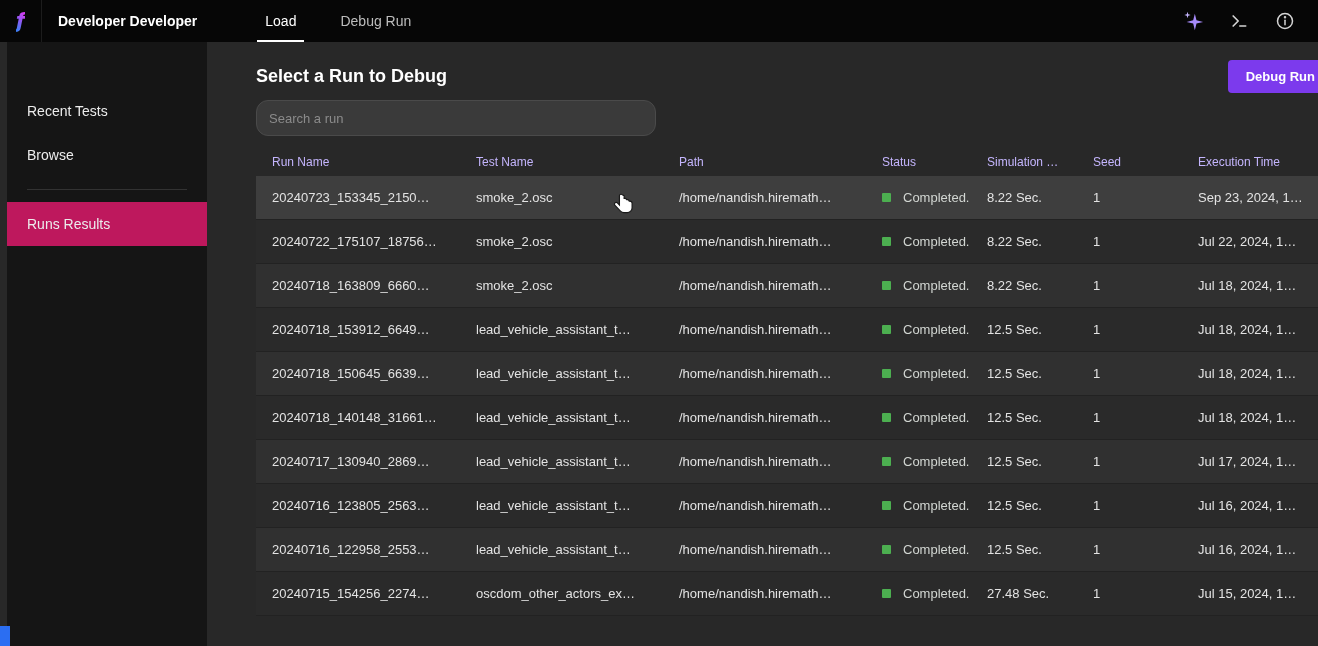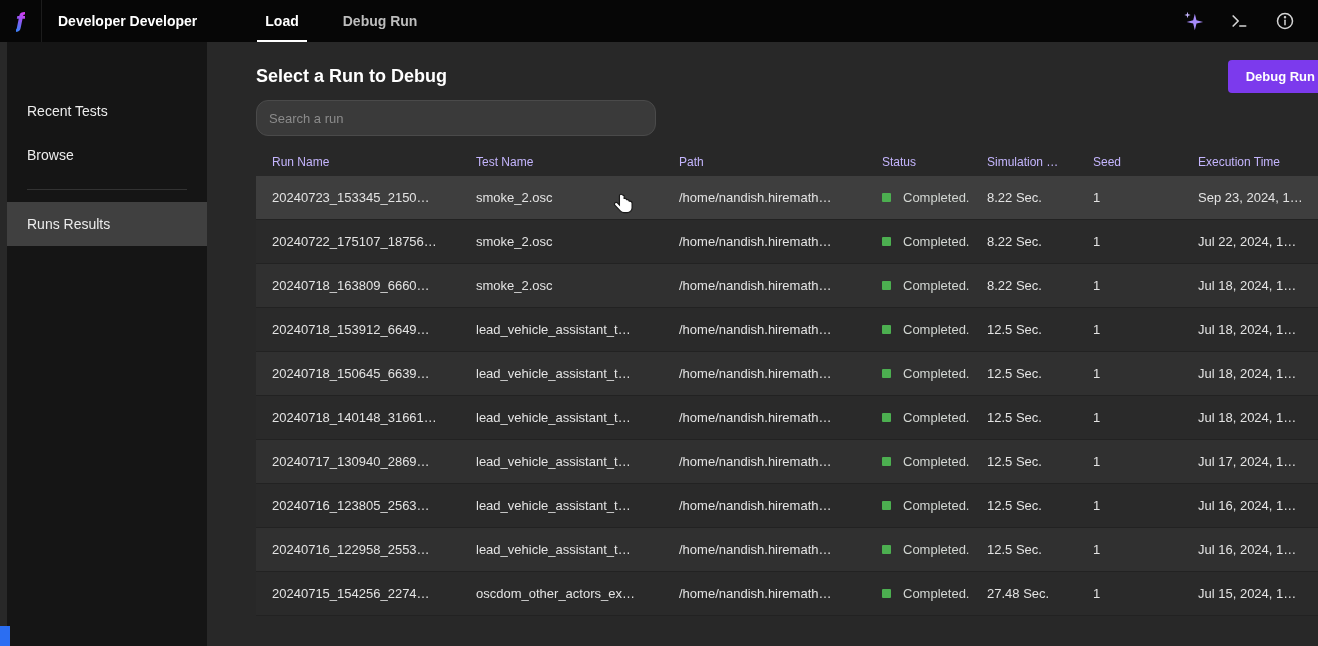--- a/index.html
+++ b/index.html
@@ -28,42 +28,42 @@
   @supports ((-webkit-background-clip: text) or (background-clip: text)) {
     .logo-glyph {
       background:linear-gradient(45deg,#3f7df6 10%,#d43bf0 85%);
       -webkit-background-clip:text; background-clip:text; color:transparent;
     }
   }
   .app-title { color:#ffffff; font-size:14px; font-weight:700; margin-left:16px; white-space:nowrap; }
   .tabs { display:flex; height:42px; margin-left:46px; }
   .tab {
     padding:0 22px; display:flex; align-items:center; position:relative;
-    color:#bdbdbd; font-size:14px; cursor:pointer; white-space:nowrap;font-weight:bold;
+    color:#bdbdbd; font-size:14px; cursor:pointer; white-space:nowrap;
   }
   .tab.active { color:#ffffff; }
   .tab.active::after {
     content:""; position:absolute; left:14px; right:14px; bottom:0; height:2px; background:#ffffff;
   }
   .topbar-actions { margin-left:auto; display:flex; align-items:center; gap:20px; padding-right:20px; }
   .icon-btn {
     width:26px; height:26px; display:flex; align-items:center; justify-content:center;
     background:transparent; border:none; cursor:pointer;
   }
 
   
   .sidebar {
     position:absolute; top:42px; left:7px; width:200px; height:604px;
     background:#151515; padding-top:47px; z-index:4;
   }
   .sidebar-item {
     height:44px; display:flex; align-items:center; padding-left:20px;
     color:#ececec; font-size:14px; cursor:pointer; white-space:nowrap;
   }
-  .sidebar-item.selected { background:#404040; }
+  .sidebar-item.selected { background:#be185d; }
   .sidebar-divider { height:1px; background:#323232; margin:12px 20px; }
 
   
   .main {
     position:absolute; top:42px; left:200px; width:1118px; height:604px;
     background:#282828; overflow:hidden;margin-left:36px;
   }
   .main-header {
     display:flex; justify-content:space-between; align-items:center;
     padding:16px 21px 0 20px; height:52px;

